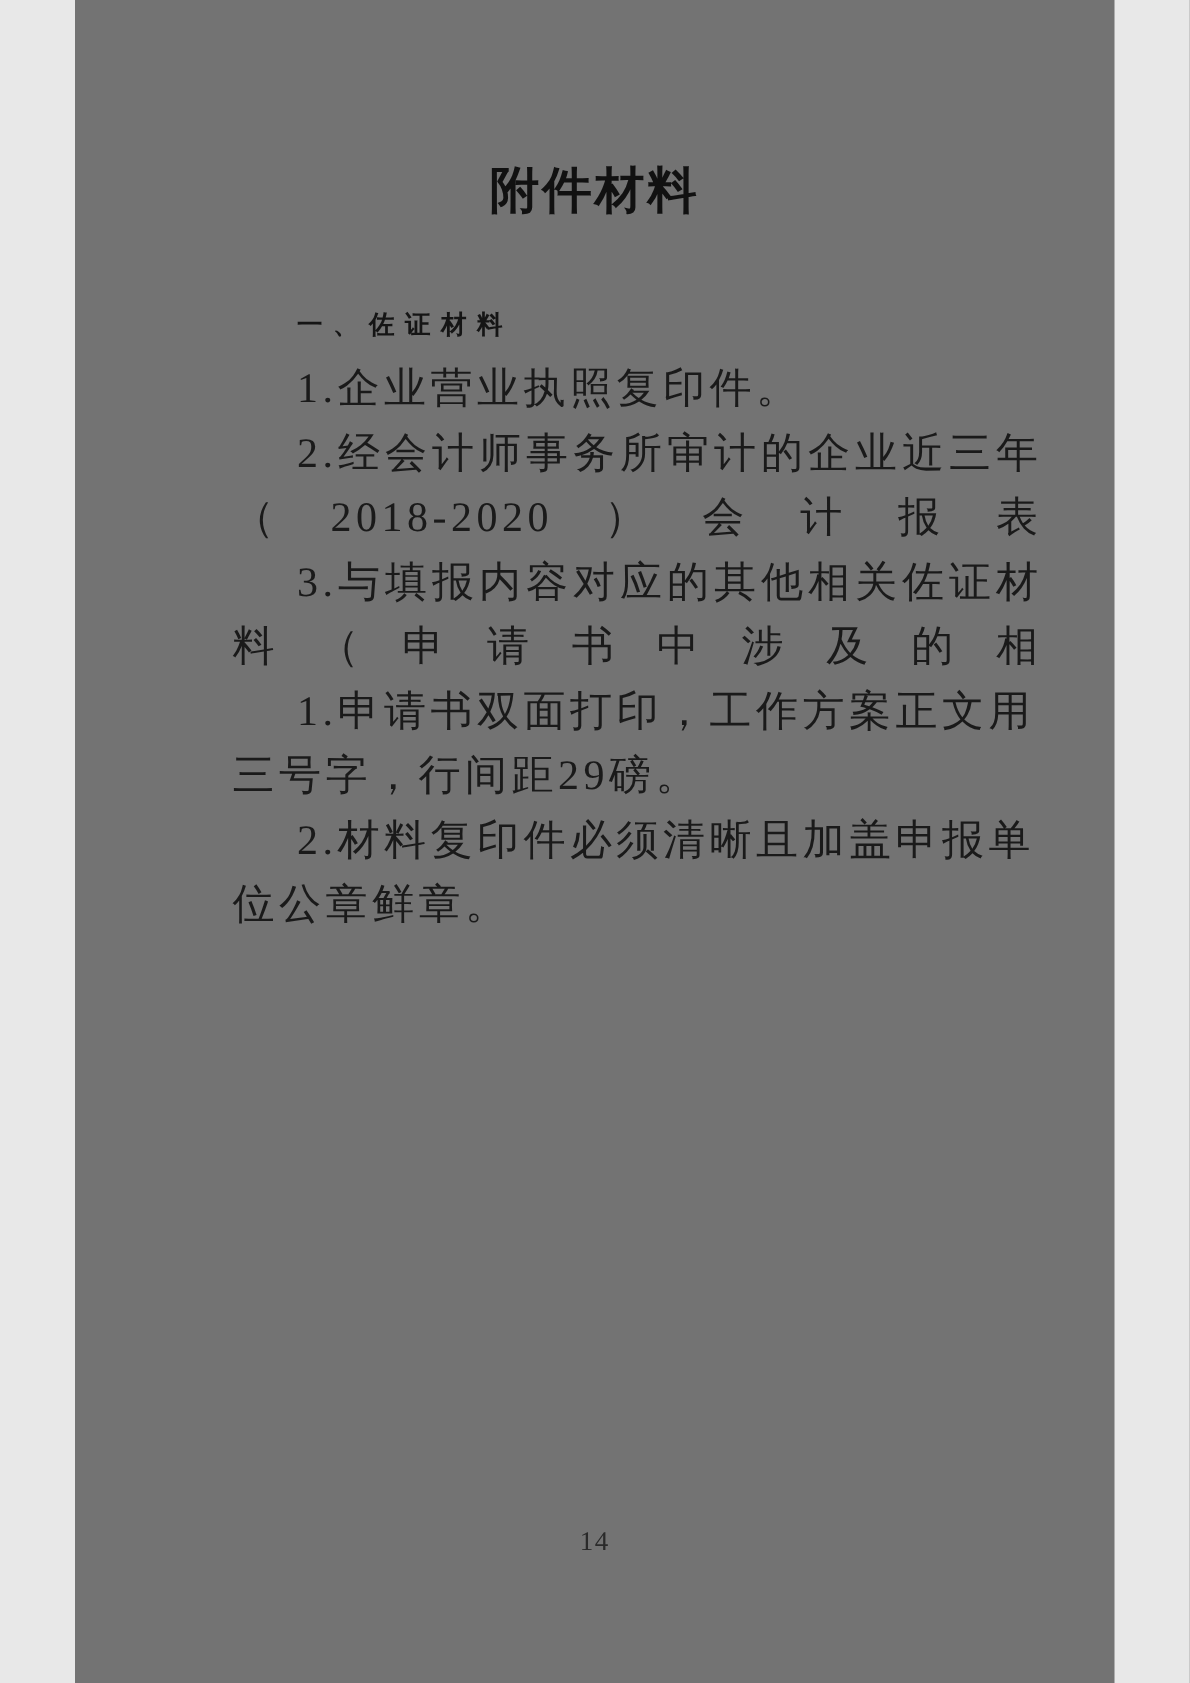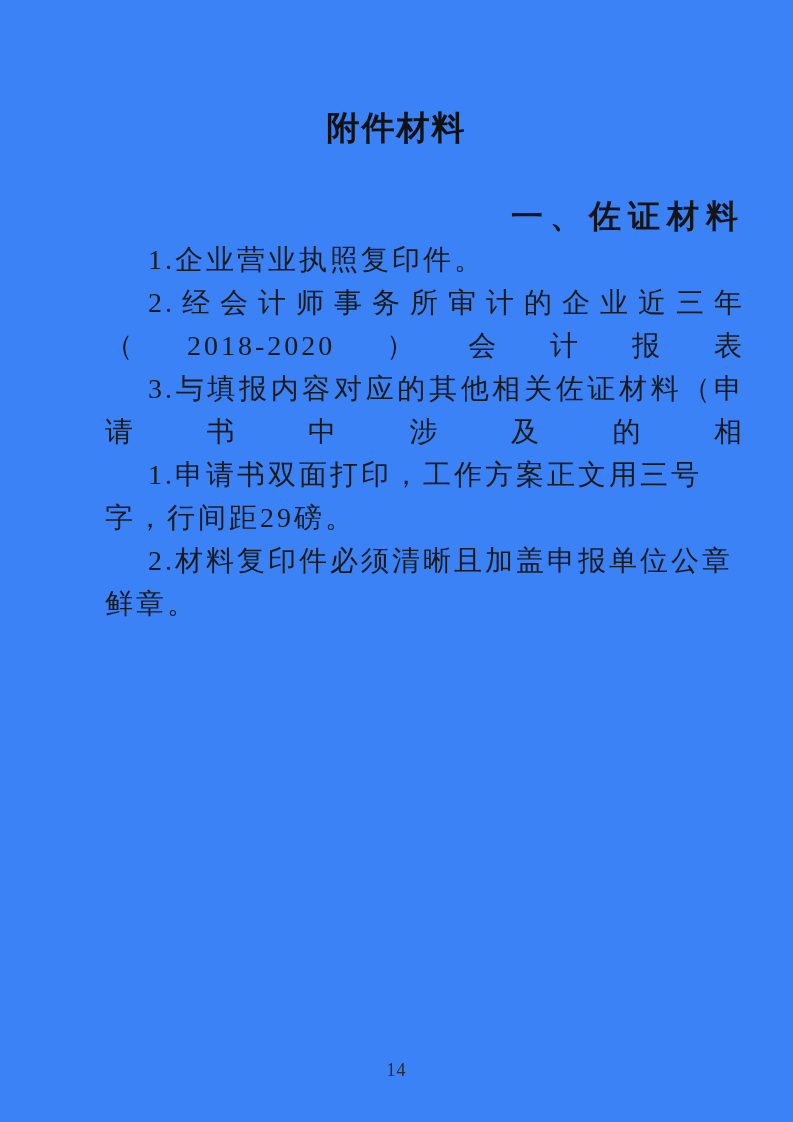--- a/index.html
+++ b/index.html
@@ -2,24 +2,24 @@
 <html><head>
 <meta charset="utf-8">
 <style>
   html, body {
     margin: 0;
     padding: 0;
     background: #e8e8e8;
   }
   .page {
     position: relative;
-    width: 793px;
+    width: 693px;
     height: 1122px;
     margin: 0 auto;
-    background: #3b82f6;
+    background: #737373;
     overflow: hidden;
     color: #1a1a1a;
     font-family: "Liberation Serif", serif;
   }
   .doc-title {
     margin: 108px 0 47px 0;
     text-align: center;
     font-family: "Liberation Serif", serif;
     font-weight: bold;
     font-size: 33px;
@@ -27,26 +27,25 @@
     letter-spacing: 2px;
     color: #111111;
   }
   .content {
     margin-left: 105px;
     margin-right: 48px;
   }
   .section-heading {
     font-family: "Liberation Sans", sans-serif;
     font-weight: bold;
-    font-size: 32px;
+    font-size: 17px;
     line-height: 43px;
     letter-spacing: 7px;
     padding-left: 43px;
     color: #151515;
-    text-align: right;
   }
   .para {
     margin: 0;
   }
   .line {
     font-family: "Liberation Serif", serif;
     font-size: 28px;
     line-height: 43px;
     letter-spacing: 3px;
     text-align: left;
@@ -56,21 +55,21 @@
     text-indent: 43px;
   }
   .line.fill {
     text-align: justify;
     text-align-last: justify;
     text-justify: inter-character;
   }
   .page-number {
     position: absolute;
     left: 0;
-    top: 1060px;
+    top: 1017px;
     width: 100%;
     text-align: center;
     font-family: "Liberation Serif", serif;
     font-size: 18px;
     letter-spacing: 1px;
     color: #2a2a2a;
   }
 </style>
 </head>
 <body>

